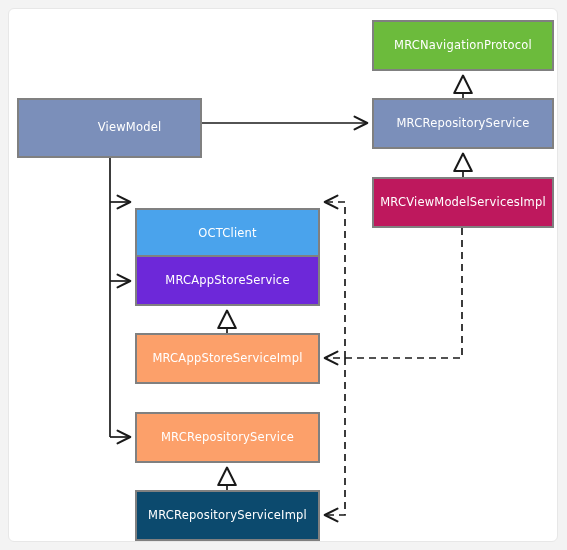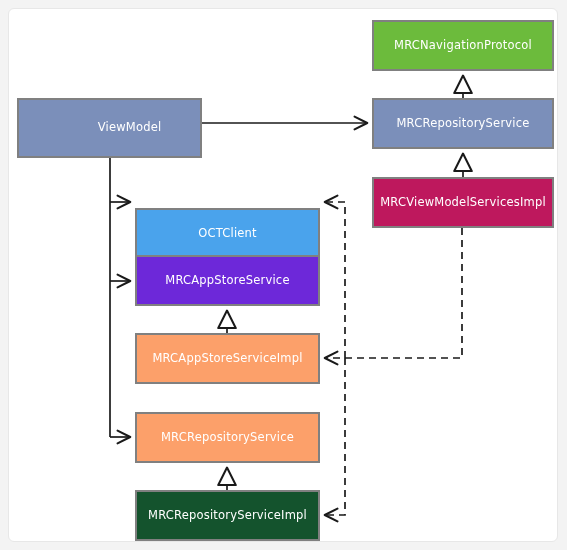--- a/index.html
+++ b/index.html
@@ -124,17 +124,17 @@
       </div>
       <div class="node" style="left: 135px; top: 255px; width: 185px; height: 51px; background: #6d28d9; border-color: rgb(128, 128, 128);">
         <span>MRCAppStoreService</span>
       </div>
       <div class="node" style="left: 135px; top: 333px; width: 185px; height: 51px; background: rgb(252, 160, 106); border-color: rgb(128, 128, 128);">
         <span>MRCAppStoreServiceImpl</span>
       </div>
       <div class="node" style="left: 135px; top: 412px; width: 185px; height: 51px; background: rgb(252, 160, 106); border-color: rgb(128, 128, 128);">
         <span>MRCRepositoryService</span>
       </div>
-      <div class="node" style="left: 135px; top: 490px; width: 185px; height: 51px; background: #14532d; border-color: rgb(128, 128, 128);">
+      <div class="node" style="left: 135px; top: 490px; width: 185px; height: 51px; background: #0c4a6e; border-color: rgb(128, 128, 128);">
         <span>MRCRepositoryServiceImpl</span>
       </div>
     </div>
 </div>
 
 </body></html>

